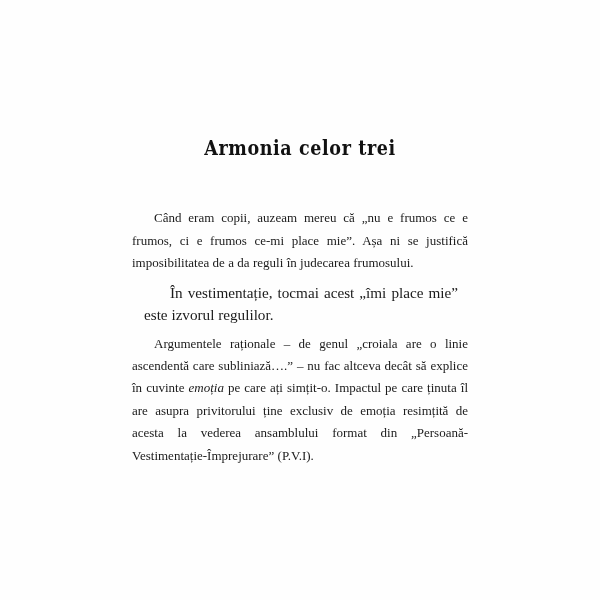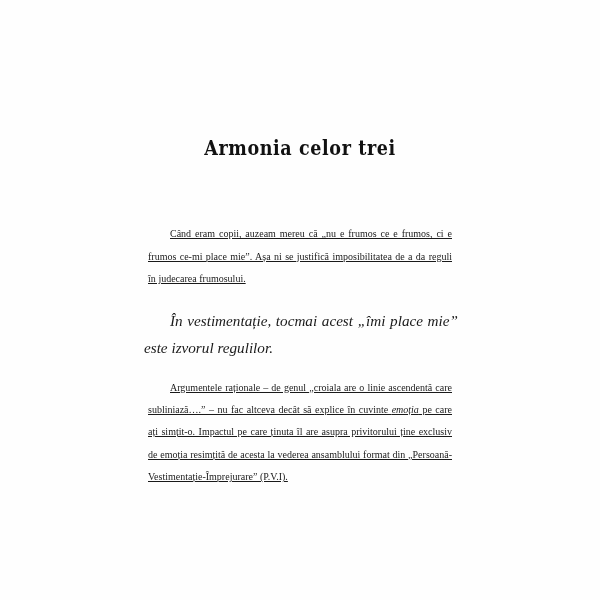--- a/index.html
+++ b/index.html
@@ -48,43 +48,41 @@
     transform-origin: center top;
     white-space: nowrap;
   }
 
   .title-spacer {
     height: 48px;
   }
 
   
   .para {
-    margin: 16px;
+    margin: 0;
     padding: 0;
-    font-size: 10px;
+    font-size: 13px;
     line-height: 22.4px;
     text-align: justify;
     text-justify: inter-word;
     text-indent: 22px;
     hyphens: none;
     word-spacing: 0.1px;
-    text-decoration: underline;
   }
 
   .para.last-line-natural {
     text-align-last: left;
   }
 
   
   .quote-block {
     margin: 7px 0 7px 0;
     padding: 0;
     font-size: 15.2px;
-    line-height: 27px;
-    font-style: italic;
+    line-height: 22px;
     text-align: justify;
     text-align-last: left;
     text-indent: 26px;
     padding-left: 12px;
     padding-right: 10px;
   }
 
   .em-word {
     font-style: italic;
   }

